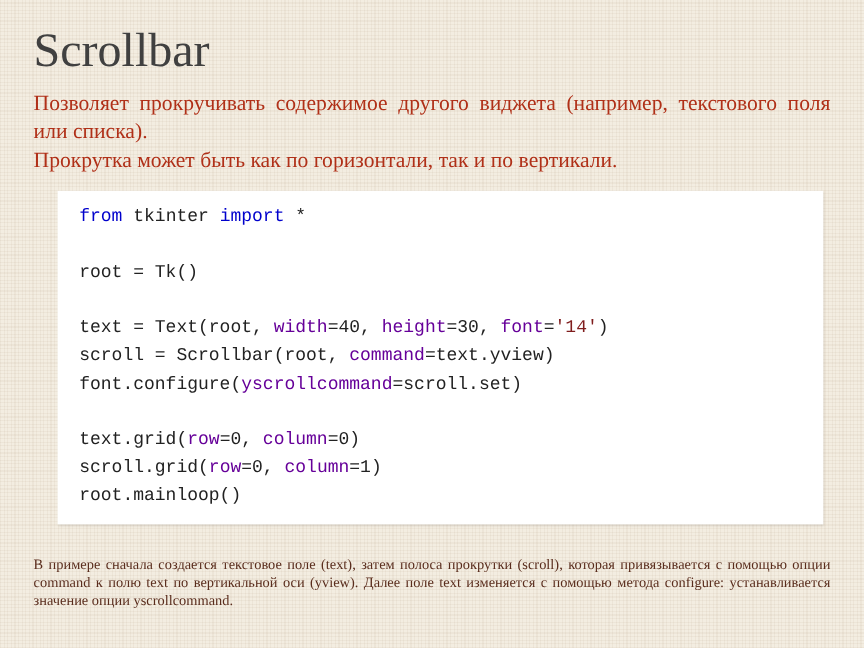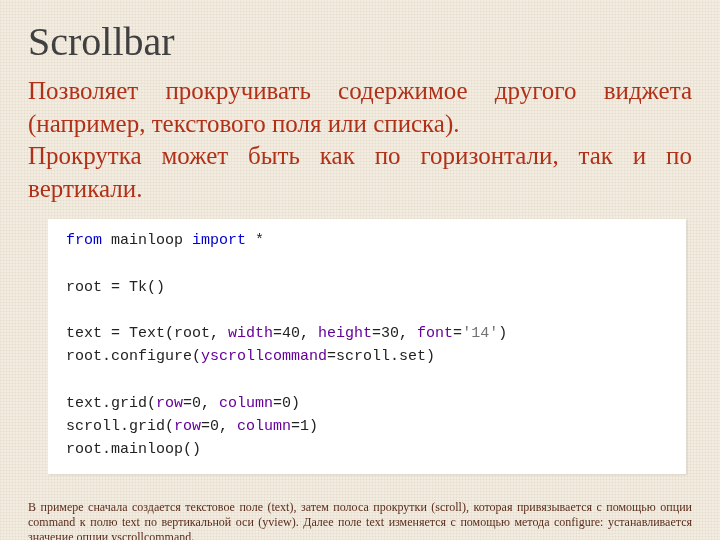--- a/index.html
+++ b/index.html
@@ -21,64 +21,65 @@
   }
   h1 {
     margin: 0 0 6px 0;
     font-family: "Comic Sans MS", "Segoe Script", cursive;
     font-weight: normal;
     color: #404040;
     font-size: 40px;
   }
   .intro {
     color: #b03018;
-    font-size: 25px;
+    font-size: 18px;
     line-height: 1.3;
     margin: 10px 0 14px 0;
     text-align: justify;
   }
   .intro p { margin: 0; }
   .codebox {
     background: #fff;
     margin: 0 6px 0 20px;
     padding: 10px 12px 12px 18px;
     font-family: Consolas, "Courier New", monospace;
     font-size: 15px;
     line-height: 1.55;
     color: #222;
     box-shadow: 1px 1px 2px rgba(0,0,0,0.1);
   }
   .codebox .line { white-space: pre; }
   .kw { color: #0000cc; font-weight: normal; }   
   .arg { color: #660099; }                      
-  .str { color: #737373; text-align: center; }                      
+  .str { color: #7f1d1d; text-align: center; }                      
   .outro {
     color: #5a2d1d;
     font-size: 12px;
     line-height: 1.25;
     margin: 26px 0 0 0;
     text-align: justify;
   }
 </style>
 </head>
 <body>
 
 <h1>Scrollbar</h1>
 
 <div class="intro">
   <p>Позволяет прокручивать содержимое другого виджета (например, текстового поля или списка).</p>
   <p>Прокрутка может быть как по горизонтали, так и по вертикали.</p>
 </div>
 
 <div class="codebox">
-  <div class="line"><span class="kw">from</span><span> mainloop </span><span class="kw">import</span><span> *</span></div>
+  <div class="line"><span class="kw">from</span><span> tkinter </span><span class="kw">import</span><span> *</span></div>
   <div class="line">&nbsp;</div>
   <div class="line">root = Tk()</div>
   <div class="line">&nbsp;</div>
   <div class="line"><span>text = Text(root, </span><span class="arg">width</span><span>=40, </span><span class="arg">height</span><span>=30, </span><span class="arg">font</span><span>=</span><span class="str">'14'</span><span>)</span></div>
-  <div class="line"><span>root.configure(</span><span class="arg">yscrollcommand</span><span>=scroll.set)</span></div>
+  <div class="line"><span>scroll = Scrollbar(root, </span><span class="arg">command</span><span>=text.yview)</span></div>
+  <div class="line"><span>font.configure(</span><span class="arg">yscrollcommand</span><span>=scroll.set)</span></div>
   <div class="line">&nbsp;</div>
   <div class="line"><span>text.grid(</span><span class="arg">row</span><span>=0, </span><span class="arg">column</span><span>=0)</span></div>
   <div class="line"><span>scroll.grid(</span><span class="arg">row</span><span>=0, </span><span class="arg">column</span><span>=1)</span></div>
   <div class="line">root.mainloop()</div>
 </div>
 
 <p class="outro">В примере сначала создается текстовое поле (text), затем полоса прокрутки (scroll), которая привязывается с помощью опции command к полю text по вертикальной оси (yview). Далее поле text изменяется с помощью метода configure: устанавливается значение опции yscrollcommand.</p>
 
 </body></html>

